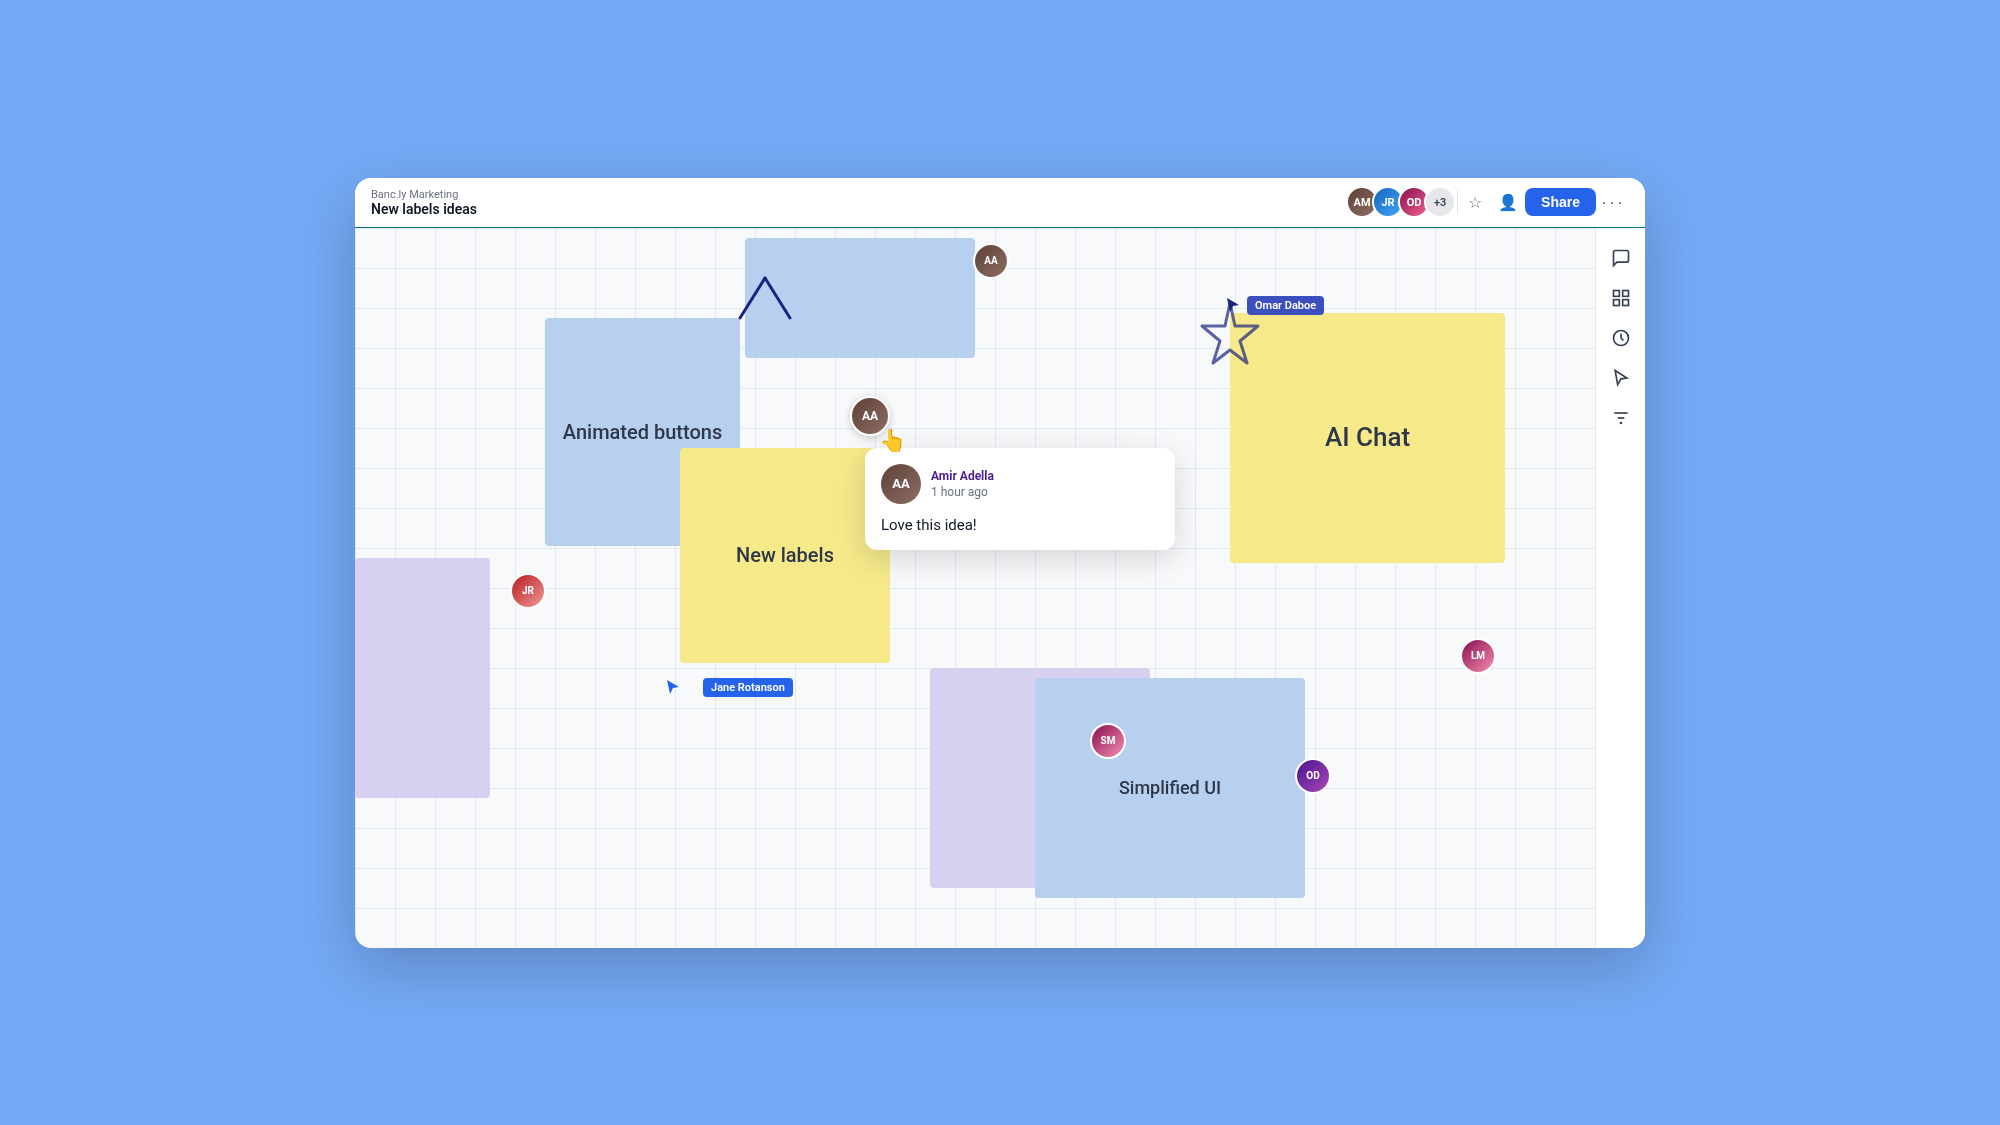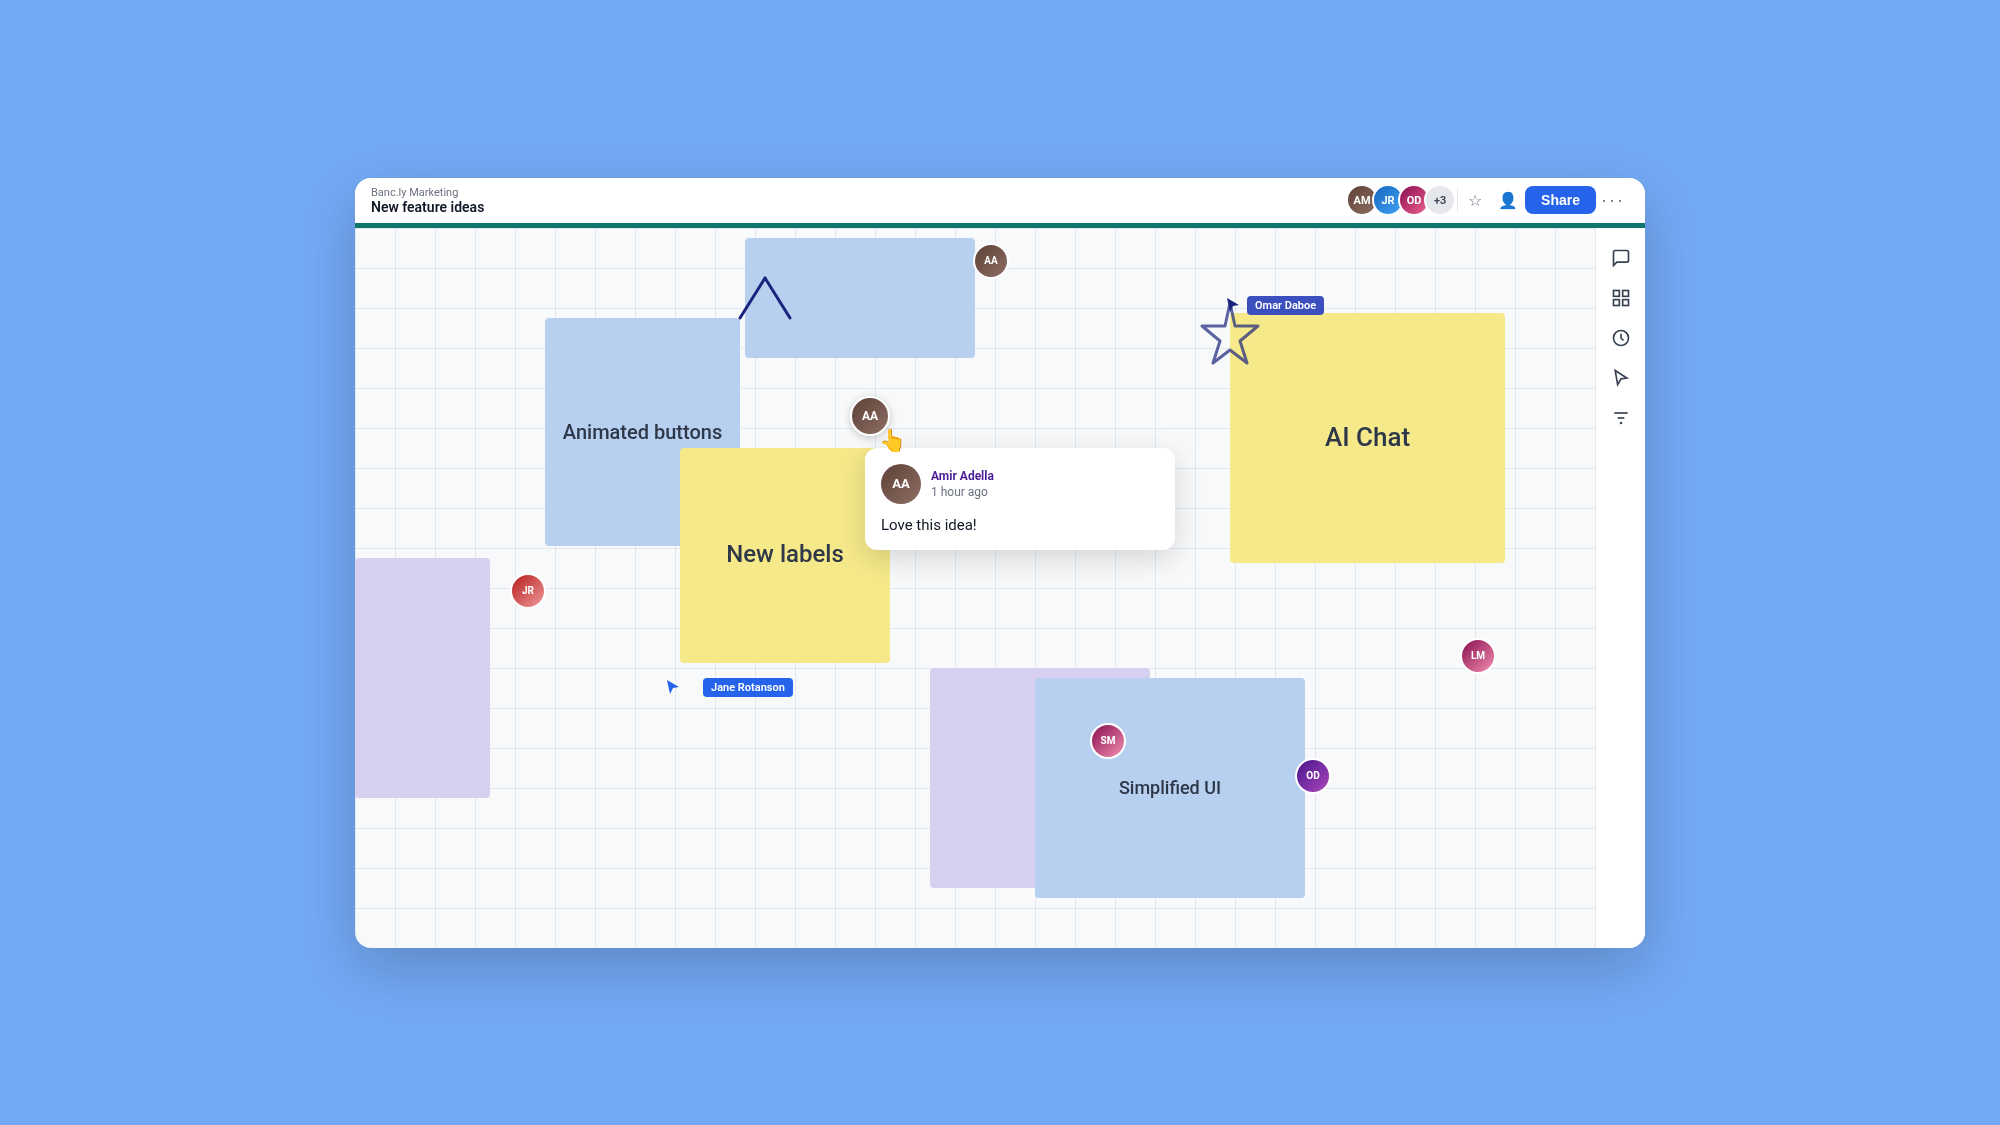--- a/index.html
+++ b/index.html
@@ -35,21 +35,21 @@
       background-size: 40px 40px;
     }
     
     #header {
       position: absolute;
       top: 0;
       left: 0;
       right: 0;
       height: 50px;
       background: #fff;
-      border-bottom: 5px solid #0f766e;
+      border-bottom: 1px solid #0f766e;
       display: flex;
       align-items: center;
       padding: 17px 16px;
       z-index: 100;
     }
     #breadcrumb {
       display: flex;
       flex-direction: column;
       flex: 1;
     }
@@ -324,21 +324,21 @@
     }
   </style>
 </head>
 <body>
 
 <div id="app-window">
 
   <div id="header">
     <div id="breadcrumb">
       <span id="breadcrumb-parent">Banc.ly Marketing</span>
-      <span id="breadcrumb-title">New feature ideas</span>
+      <span id="breadcrumb-title">New labels ideas</span>
     </div>
     <div id="header-right">
       <div id="avatars-group">
 
         <div class="avatar" style="background: linear-gradient(135deg, #5D4037, #8D6E63);">
           <div class="av-circle" style="font-size:11px;">AM</div>
         </div>
         <div class="avatar" style="background: linear-gradient(135deg, #1565C0, #42A5F5);">
           <div class="av-circle" style="font-size:11px;">JR</div>
         </div>
@@ -390,21 +390,21 @@
       </svg>
     </button>
   </div>
 
   <div id="note-top-blue" class="sticky-note" style="top:60px; left:390px; width:230px; height:120px; background:#b8d0f0; border-radius:4px;"></div>
 
   <div id="note-animated-buttons" class="sticky-note" style="top:140px; left:190px; width:195px; height:228px; background:#b8d0f0; font-size:20px; padding:16px;">
     <span>Animated buttons</span>
   </div>
 
-  <div id="note-new-labels" class="sticky-note" style="top:270px; left:325px; width:210px; height:215px; background:#f5e98a; font-size:24px; padding:4px;">
+  <div id="note-new-labels" class="sticky-note" style="top:270px; left:325px; width:210px; height:215px; background:#f5e98a; font-size:20px; padding:4px;">
     <span>New labels</span>
   </div>
 
   <div id="note-ai-chat" class="sticky-note" style="top:135px; left:875px; width:275px; height:250px; background:#f5e98a; font-size:26px; padding:16px;">
     <span>AI Chat</span>
   </div>
 
 
   <div style="position:absolute; top:380px; left:0; width:135px; height:240px; background:#d8d0f0; border-radius:4px;"></div>
 

